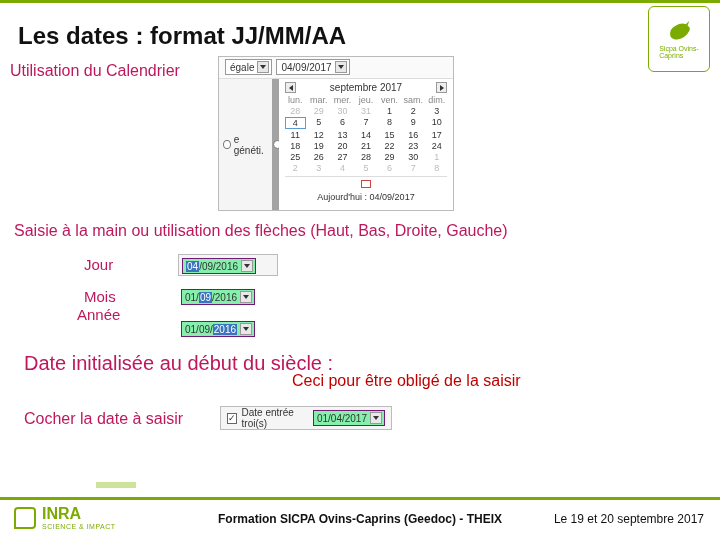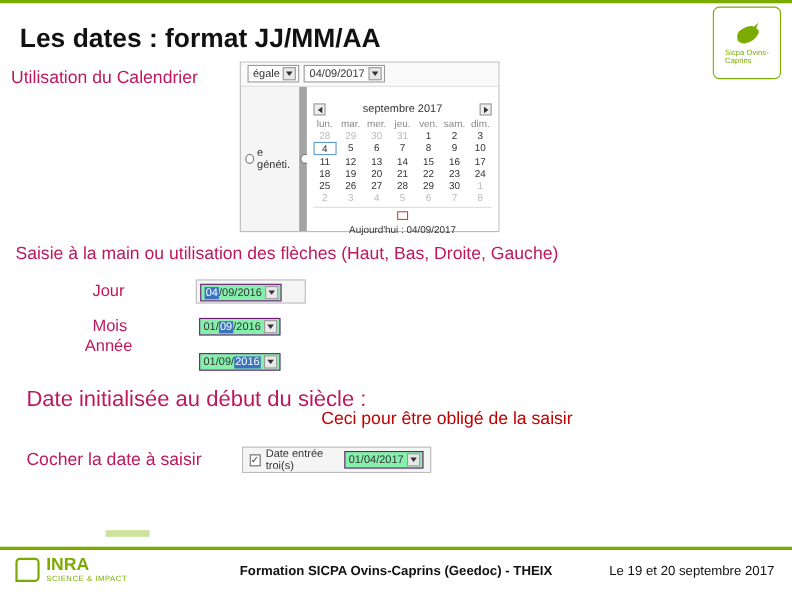--- a/index.html
+++ b/index.html
@@ -25,21 +25,21 @@
   
   .cal-wrap { left: 218px; top: 56px; width: 236px; height: 155px; }
   .cal-toprow { display: flex; align-items: flex-end; gap: 4px; padding: 3px 6px; height: 22px; background: #fafafa; border-bottom: 1px solid #ddd; font-size: 10px; }
   .combo { display: inline-flex; align-items: center; border: 1px solid #999; background: #fff; height: 16px; padding: 0 2px 0 4px; font-size: 10px; }
   .combo .arrow { margin-left: 3px; width: 12px; height: 12px; background: #e8e8e8; border: 1px solid #999; display: flex; align-items: center; justify-content: center; }
   .combo .arrow::after { content: ""; border-left: 3px solid transparent; border-right: 3px solid transparent; border-top: 4px solid #333; }
   .cal-left { position: absolute; left: 0; top: 22px; bottom: 0; width: 60px; border-right: 7px solid #a3a3a3; display: flex; flex-direction: row; }
   .cal-left .opt { display: flex; align-items: center; gap: 3px; padding: 3px 4px; font-size: 10px; color: #333; }
   .radio { width: 9px; height: 9px; border: 1px solid #777; border-radius: 50%; background: #fff; }
   .cal-right { position: absolute; left: 60px; right: 0; top: 22px; bottom: 0; background: #fff; padding: 3px 6px; }
-  .cal-monthrow { display: flex; align-items: center; justify-content: space-between; font-size: 10px; margin-bottom: 2px; margin-top: 12px; }
+  .cal-monthrow { display: flex; align-items: center; justify-content: space-between; font-size: 10px; margin-bottom: 2px; }
   .navbtn { width: 11px; height: 11px; border: 1px solid #999; background: #eee; display: flex; align-items: center; justify-content: center; }
   .navbtn.l::after { content: ""; border-top: 3px solid transparent; border-bottom: 3px solid transparent; border-right: 4px solid #333; }
   .navbtn.r::after { content: ""; border-top: 3px solid transparent; border-bottom: 3px solid transparent; border-left: 4px solid #333; }
   .cal-grid { display: grid; grid-template-columns: repeat(7, 1fr); font-size: 9px; text-align: center; gap: 1px 3px; }
   .cal-grid .hdr { color: #888; }
   .cal-grid .other { color: #bbb; }
   .cal-grid .sel { border: 1px solid #5a9bd4; padding: 0 1px; }
   .cal-today { display: flex; align-items: center; gap: 4px; font-size: 9px; margin-top: 3px; border-top: 1px solid #ddd; padding-top: 3px; flex-direction: column; }
   .today-box { width: 10px; height: 8px; border: 1px solid #c44; }
 

